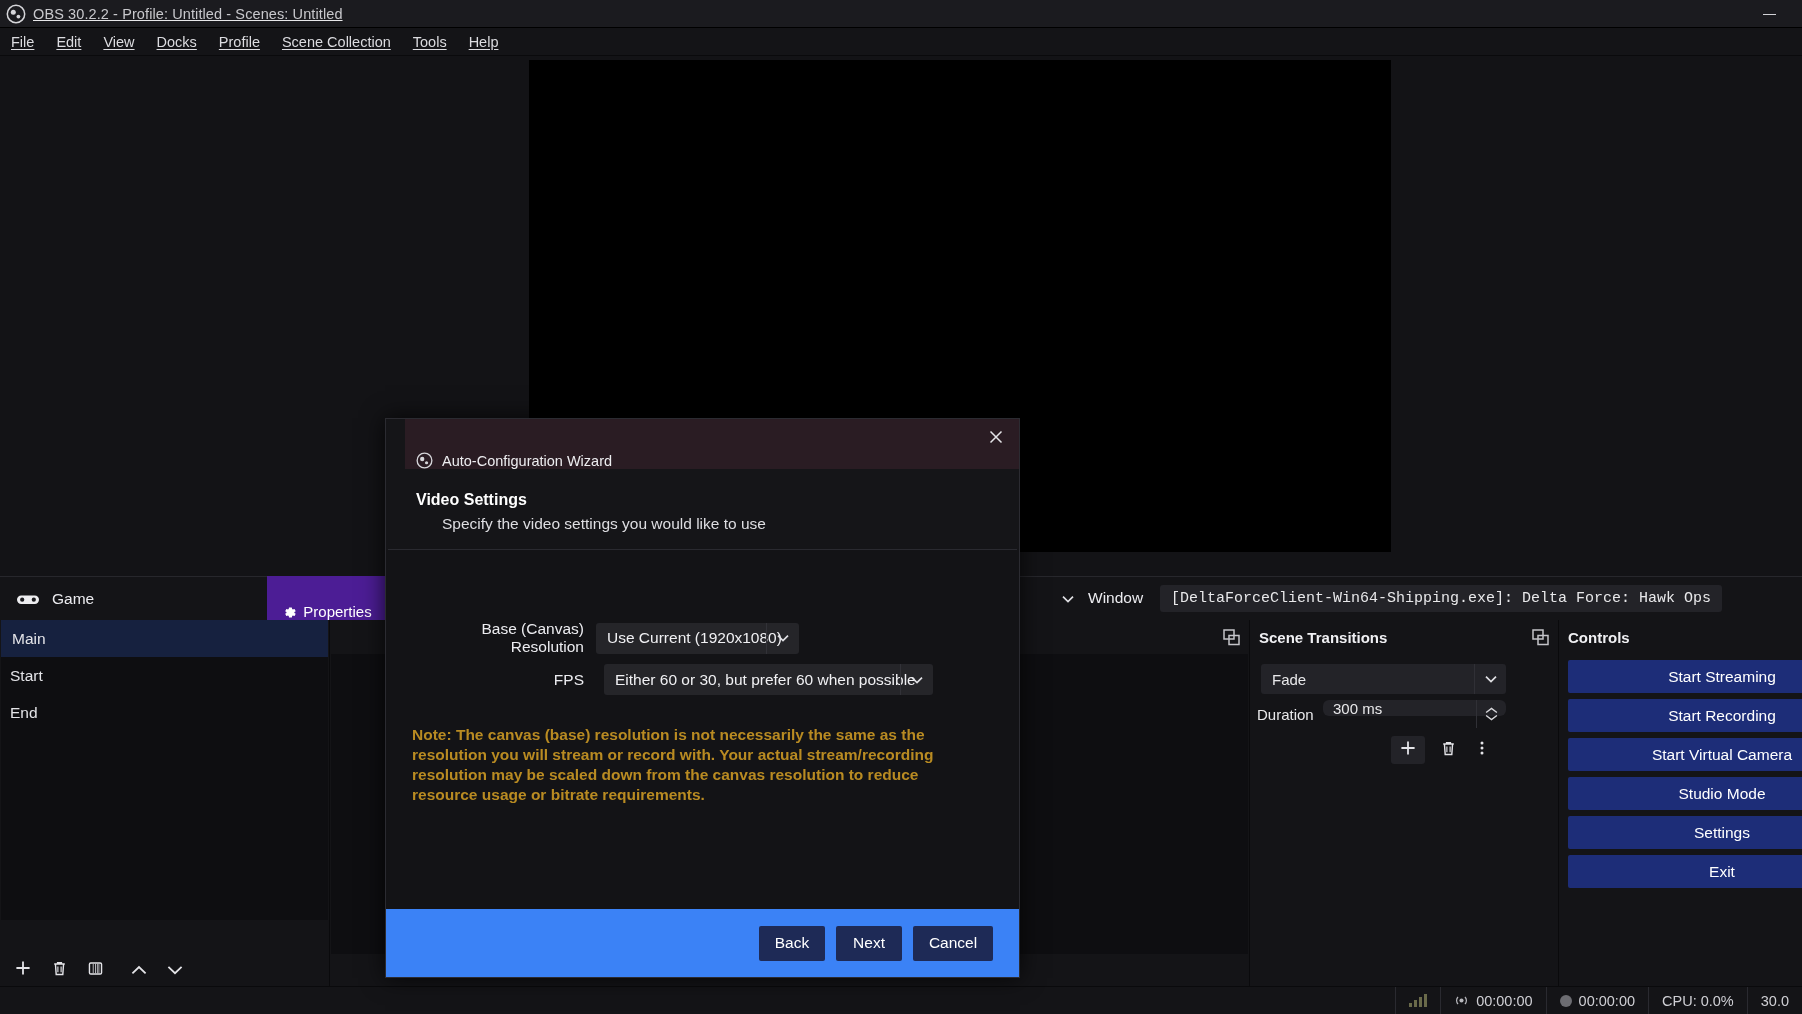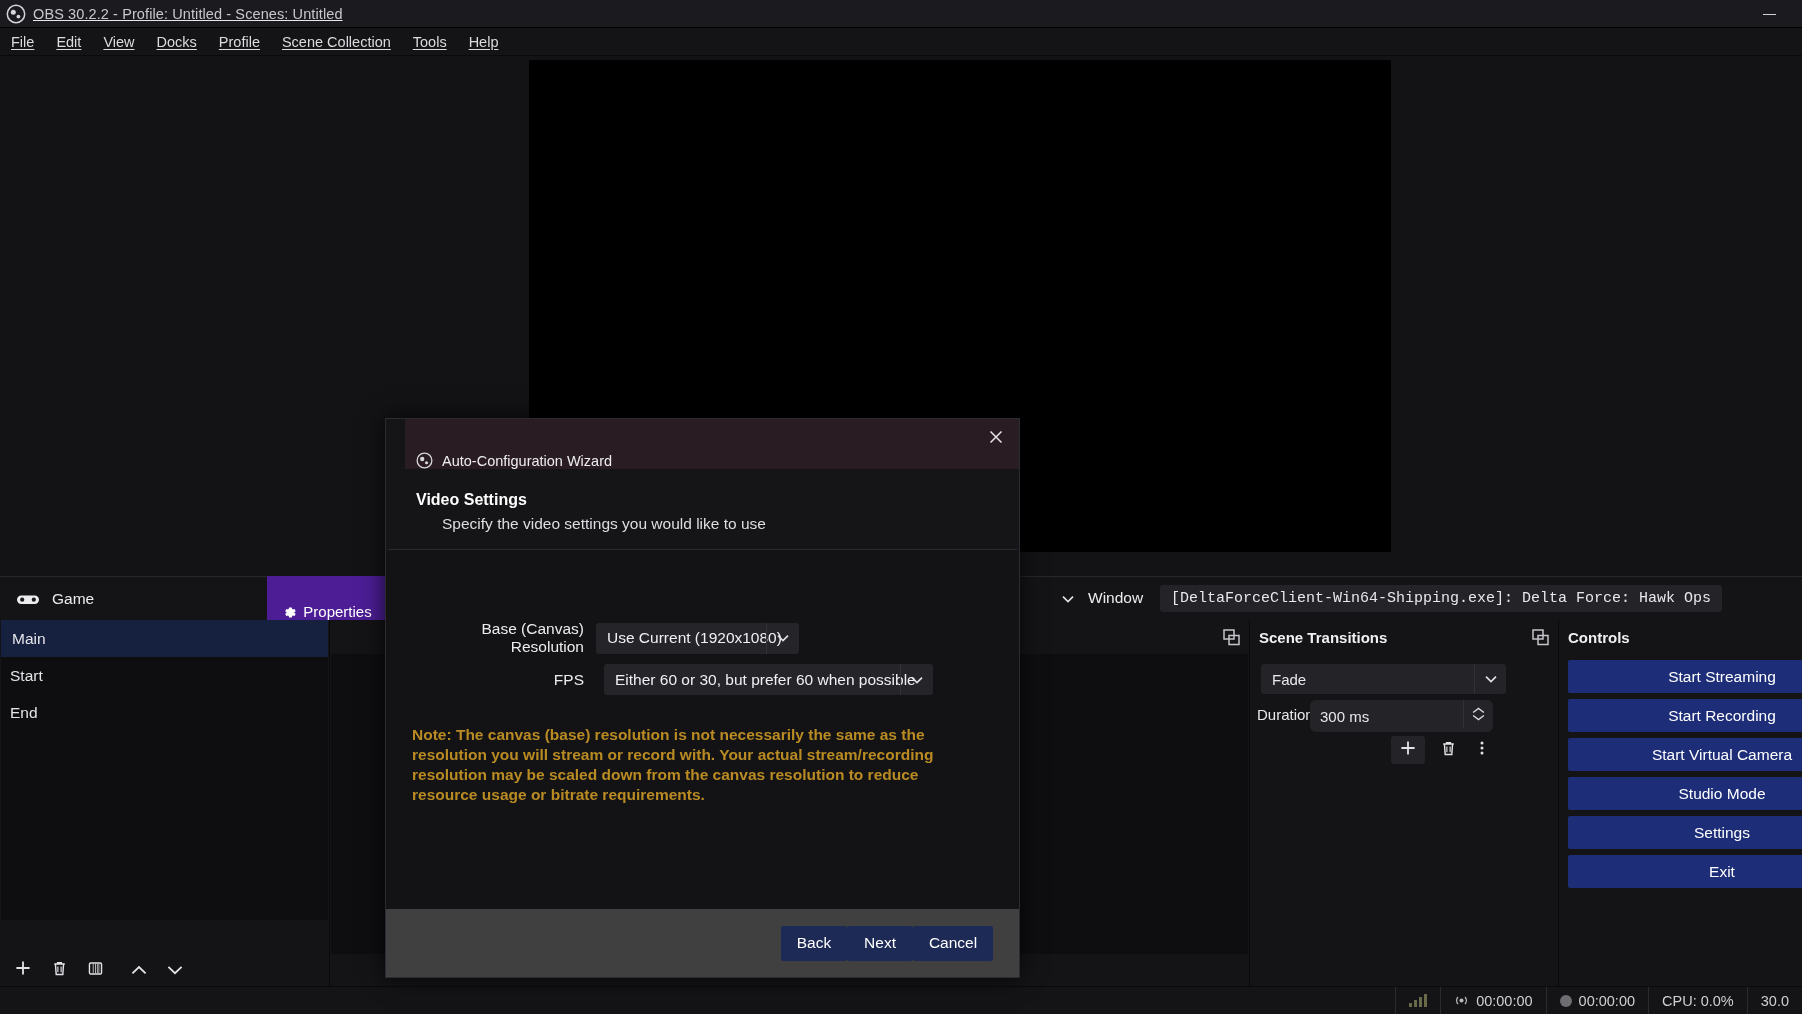--- a/index.html
+++ b/index.html
@@ -127,21 +127,21 @@
   }
   .st-combo .arrow-box {
     position: absolute; right: 0; top: 0; width: 32px; height: 30px;
     display: flex; align-items: center; justify-content: center;
     border-left: 1px solid #303036;
   }
   .st-dur-label {
     position: absolute; left: 6px; top: 52px; font-size: 15px; color: #e8e8ea;
   }
   .st-dur-field {
-    position: absolute; left: 59px; top: 46px; width: 183px; height: 32px;
+    position: absolute; left: 72px; top: 46px; width: 183px; height: 16px;
     background: #232328; border-radius: 6px; display: flex; align-items: center;
     padding-left: 10px; font-size: 15px; color: #e8e8ea;
   }
   .spinner {
     position: absolute; right: 0; top: 0; width: 30px; height: 28px;
     display: flex; flex-direction: column; align-items: center;
     justify-content: center; border-left: 1px solid #303036;
   }
   .st-actions {
     position: absolute; left: 140px; top: 82px; display: flex; gap: 6px; align-items: center;
@@ -210,22 +210,22 @@
     position: absolute; right: 0; top: 0; width: 33px; height: 31px;
     display: flex; align-items: center; justify-content: center;
     border-left: 1px solid #323238;
   }
   .note {
     position: absolute; left: 26px; top: 175px; width: 525px;
     font-size: 15.5px; font-weight: bold; line-height: 1.3;
   }
   .dlg-footer {
     height: 68px; display: flex; align-items: center;
-    justify-content: flex-end; padding-right: 26px;
-    background: #404040; flex: 0 0 auto;
+    justify-content: flex-end; gap: 11px; padding-right: 26px;
+    background: #3b82f6; flex: 0 0 auto;
   }
   .dlg-btn {
     width: 66px; height: 35px; background: #1e2a56; color: #fff;
     font-size: 15.5px; display: flex; align-items: center;
     justify-content: center; border-radius: 2px; cursor: pointer;
   }
   .dlg-btn.wide { width: 80px; }
 
   .chev { display: block; }
 </style>

